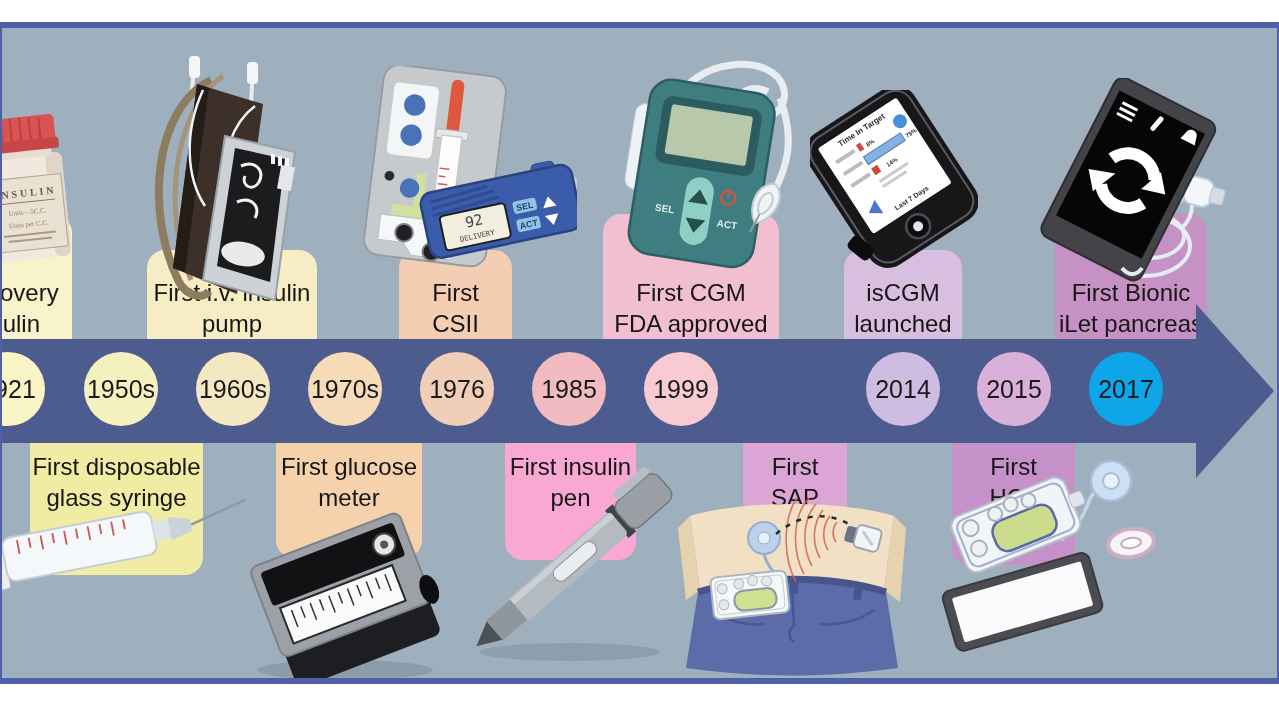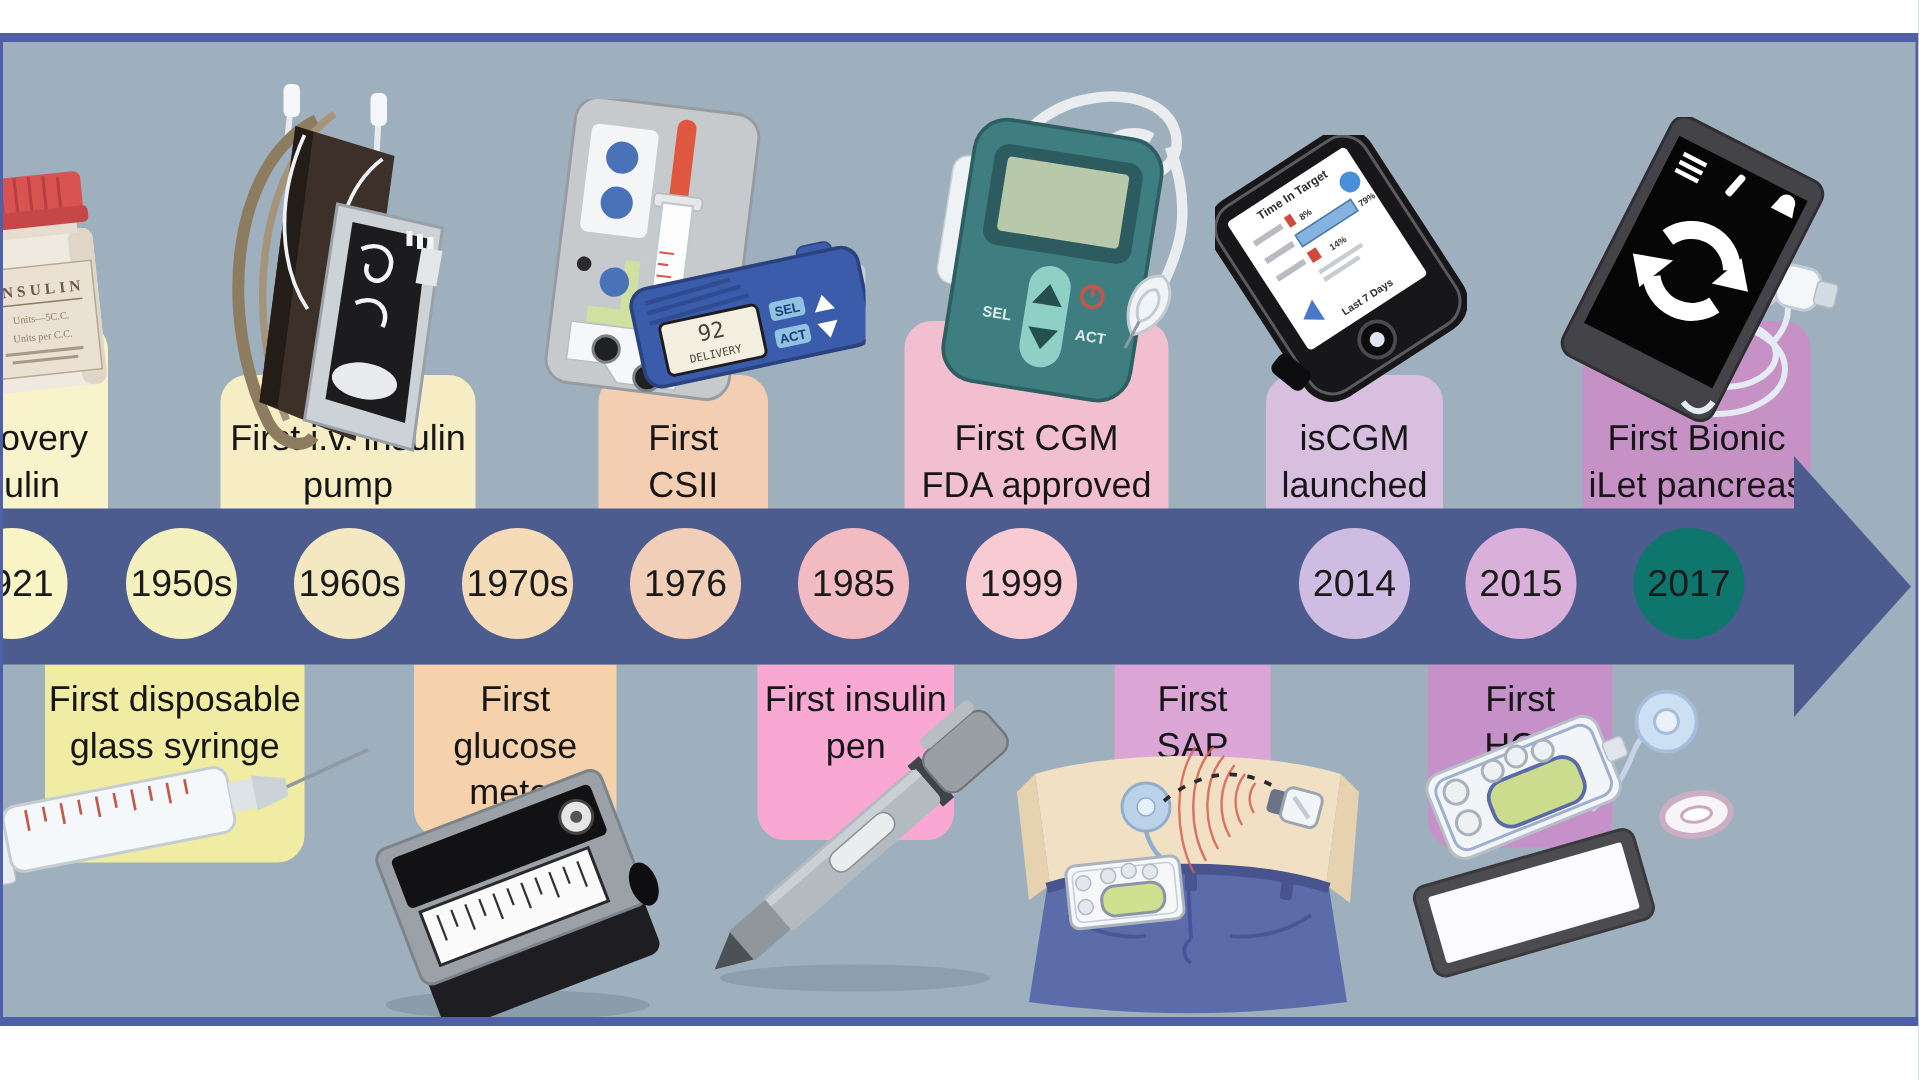--- a/index.html
+++ b/index.html
@@ -29,21 +29,21 @@
          font-size:24px;line-height:31px;color:#161616;text-align:center;z-index:1;}
   .event-top{border-radius:18px 18px 0 0;justify-content:flex-end;padding-bottom:8px;}
   .event-bottom{border-radius:0 0 18px 18px;justify-content:flex-start;padding-top:8px;}
   .etop0{left:-60px;top:193px;width:132px;height:124px;}
   .etop1{left:147px;top:228px;width:170px;height:89px;}
   .etop2{left:399px;top:228px;width:113px;height:89px;}
   .etop3{left:603px;top:192px;width:176px;height:125px;}
   .etop4{left:844px;top:228px;width:118px;height:89px;}
   .etop5{left:1055px;top:192px;width:152px;height:125px;}
   .ebot0{left:30px;top:421px;width:173px;height:124px;}
-  .ebot1{left:276px;top:421px;width:135px;height:107px;}
+  .ebot1{left:276px;top:421px;width:146px;height:107px;}
   .ebot2{left:505px;top:421px;width:131px;height:109px;}
   .ebot3{left:743px;top:421px;width:104px;height:92px;}
   .ebot4{left:952px;top:421px;width:123px;height:114px;}
 
   
   .dev{position:absolute;z-index:4;}
   #dev-vial{left:-35px;top:88px;transform:rotate(-6deg);}
   #dev-ivpump{left:133px;top:32px;}
   #dev-csii{left:352px;top:44px;}
   #dev-cgm{left:608px;top:28px;}
@@ -145,21 +145,21 @@
       </div>
     <div class="year yc6" style="background: rgb(247, 203, 209);">
         <span>1999</span>
       </div>
     <div class="year yc8" style="background: rgb(207, 188, 227); justify-content: center;">
         <span>2014</span>
       </div>
     <div class="year yc9" style="background: rgb(217, 176, 218);">
         <span>2015</span>
       </div>
-    <div class="year yc10" style="background: #0f766e; align-items: center;">
+    <div class="year yc10" style="background: #0ea5e9; align-items: center;">
         <span>2017</span>
       </div>
 
     <div class="dev" id="dev-vial">
       <svg width="120" height="160" viewBox="0 0 175 225">
         <rect x="30" y="62" width="116" height="152" rx="10" fill="#efe9df"></rect>
         <rect x="122" y="62" width="24" height="152" rx="10" fill="#e0d6c8"></rect>
         <rect x="44" y="50" width="88" height="16" fill="#e6ddd0"></rect>
         <rect x="36" y="6" width="104" height="40" rx="7" fill="#d95352"></rect>
         <rect x="32" y="40" width="112" height="16" rx="5" fill="#c64747"></rect>

